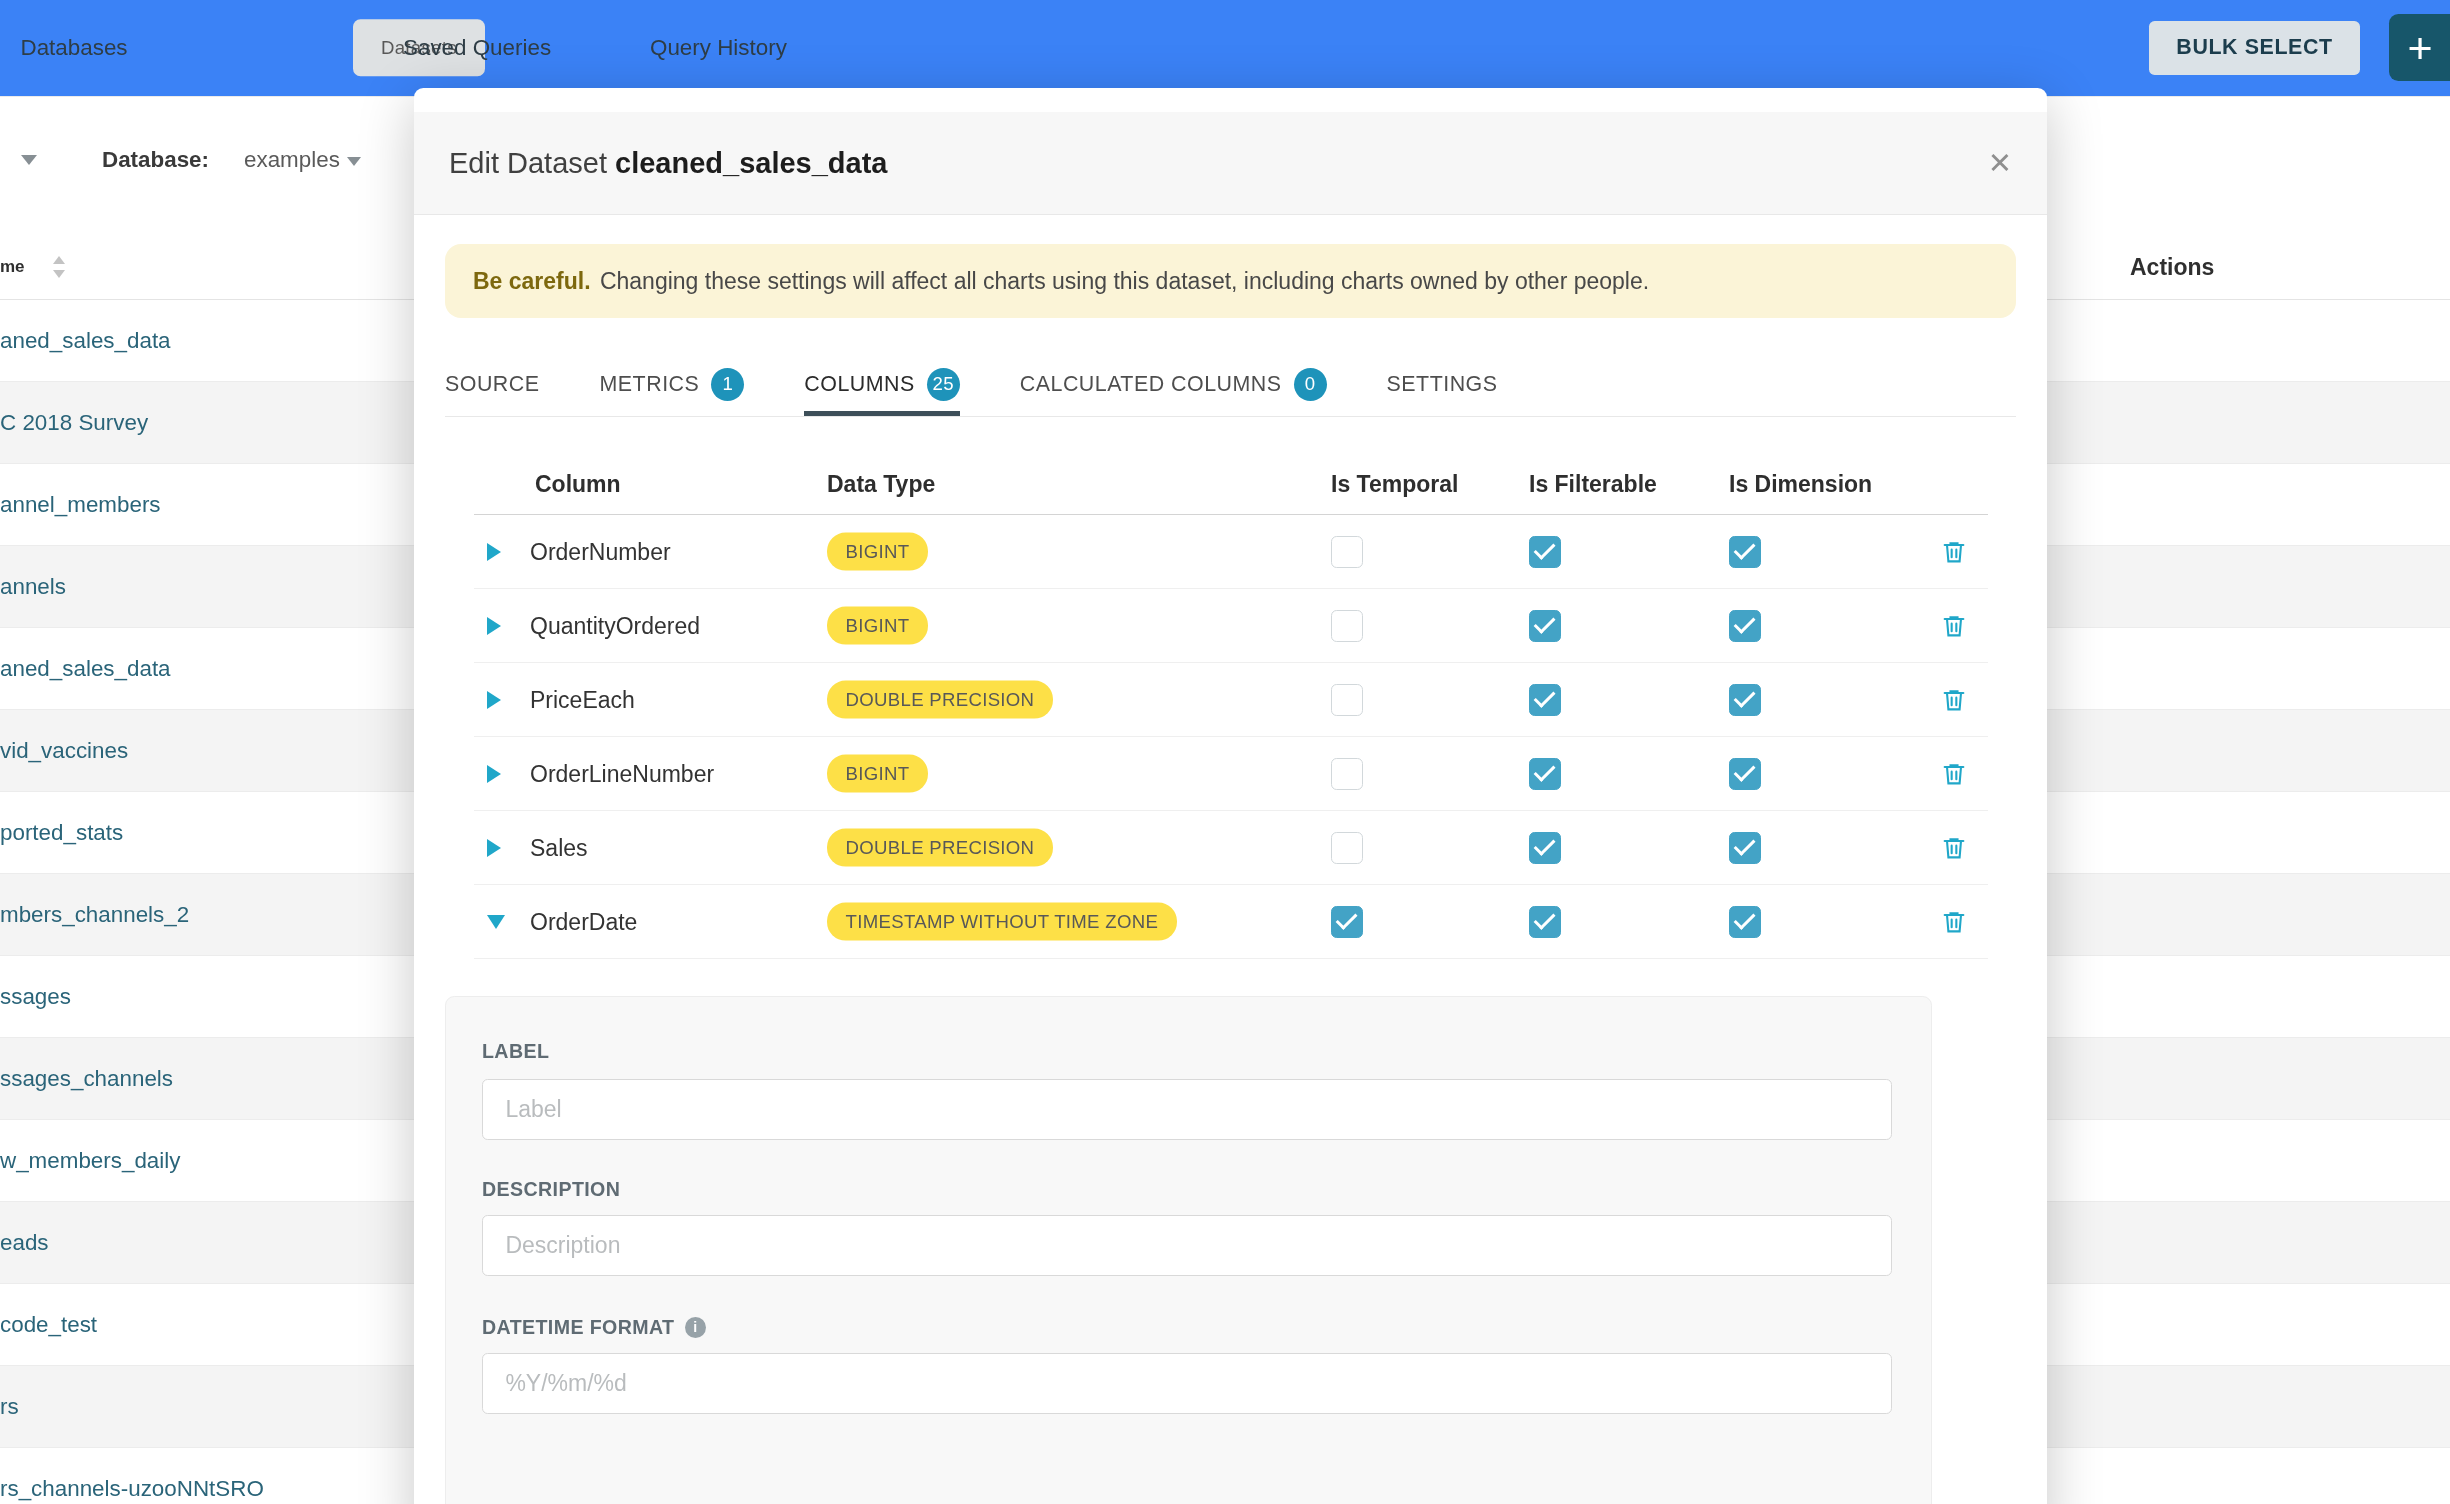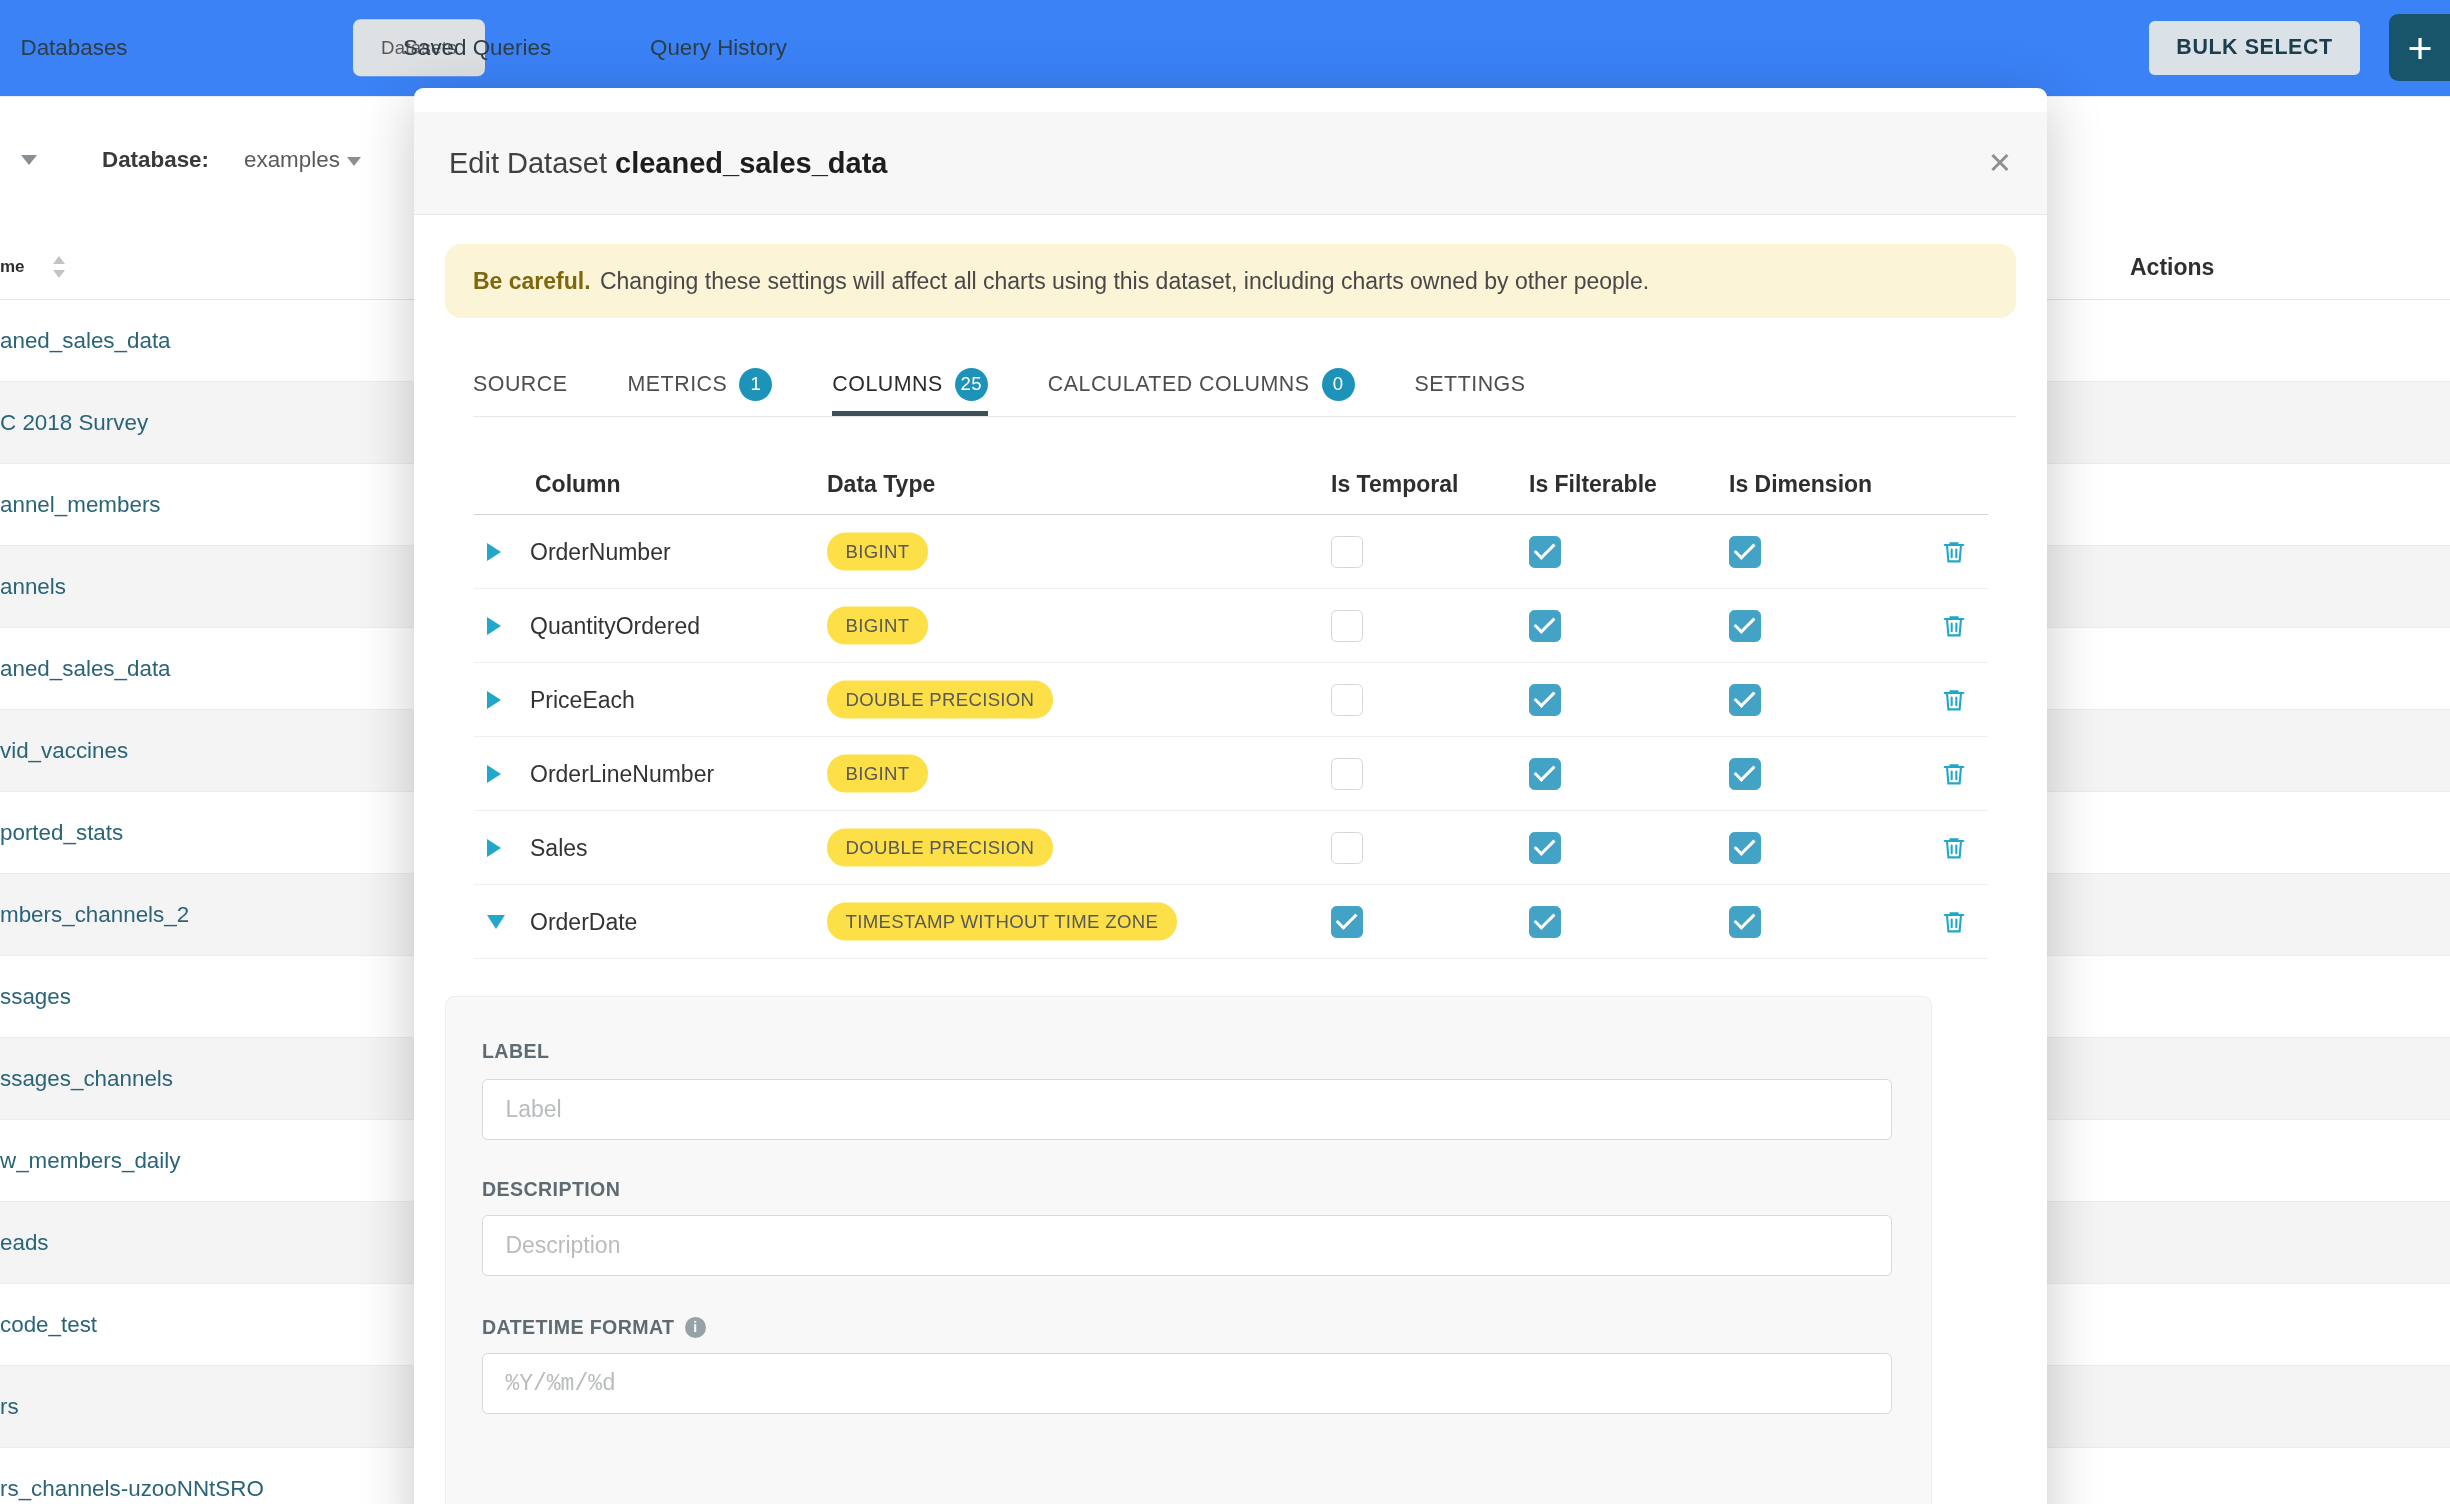--- a/index.html
+++ b/index.html
@@ -45,21 +45,21 @@
            box-shadow:0 13px 56px rgba(0,0,0,.22); overflow:hidden; z-index:5; }
   .modal-header { height:103px; background:#f7f7f7; border-bottom:0.9px solid #e8e8e8; display:flex; align-items:center; padding:0 35px;margin-top:24px; }
   .modal-title { font-size:29px; color:#404040; }
   .modal-title b { color:#1d1d1d; }
   .modal-close { margin-left:auto; font-size:29px; color:#8f8f8f; cursor:pointer; line-height:1; }
 
   .banner { position:absolute; left:31px; right:31px; top:156px; height:74px; background:var(--warnbg); border-radius:16px;
             display:flex; align-items:center; padding:0 28px; font-size:23px; color:#484848; }
   .banner b { color:var(--warntext); margin-right:9.3px; white-space:nowrap; }
 
-  .tabs { position:absolute; left:31px; right:31px; top:264px; height:65px; border-bottom:0.9px solid #e8e8e8; display:flex; align-items:center;margin-left:28px; }
+  .tabs { position:absolute; left:31px; right:31px; top:264px; height:65px; border-bottom:0.9px solid #e8e8e8; display:flex; align-items:center; }
   .tab { height:100%; display:flex; align-items:center; margin-right:60px; position:relative; cursor:pointer;
          font-size:21.4px; font-weight:500; letter-spacing:0.5px; color:#4e4e4e; }
   .tab.active { color:#2b2b2b; }
   .tab.active::after { content:''; position:absolute; left:0; right:0; bottom:0; height:4.7px; background:var(--ink); }
   .badge { min-width:33px; height:33px; border-radius:17px; background:var(--badge); color:#fff; font-size:18.6px; font-weight:400;
            display:flex; align-items:center; justify-content:center; margin-left:12px; padding:0 5.6px; }
 
   .mtable { position:absolute; left:60px; top:365px; width:1514px; }
   .mhead { position:relative; height:62px; border-bottom:0.9px solid #d4d4d4; }
   .mhead span { position:absolute; top:50%; transform:translateY(-50%); font-size:23px; font-weight:700; color:#2e2e2e; }
@@ -82,21 +82,21 @@
                        border:solid #fff; border-width:0 3.7px 3.7px 0; transform:rotate(45deg); }
   .cb-temp { left:857px; } .cb-filt { left:1055px; } .cb-dim { left:1255px; }
   .trash { position:absolute; left:1466px; top:50%; transform:translateY(-50%); color:var(--accent); cursor:pointer; line-height:0; }
 
   .panel { position:absolute; left:31px; top:908px; width:1487px; height:522px; background:#f8f8f8; border:0.9px solid #ededed; border-radius:9.3px; }
   .flabel { position:absolute; left:36px; font-size:19.6px; font-weight:600; letter-spacing:0.4px; color:#5f6b73; display:flex; align-items:center; }
   .fl-label { top:43px; } .fl-desc { top:181px; } .fl-dt { top:319px; }
   .finput { position:absolute; left:36px; width:1410px; height:61px; background:#fff; border:0.9px solid #d9d9d9; border-radius:5.6px;
             font-size:23px; color:#333; padding:0 22.4px; outline:none; }
   .finput::placeholder { color:#b9bcbe; }
-  .fi-label { top:82px; } .fi-desc { top:218px; } .fi-dt { top:356px;font-family:Liberation Mono, monospace; }
+  .fi-label { top:82px; } .fi-desc { top:218px; } .fi-dt { top:356px; }
   .info-icon { display:inline-flex; width:21.4px; height:21.4px; border-radius:50%; background:#97a2a8; color:#fff; font-size:14px;
                font-weight:700; align-items:center; justify-content:center; margin-left:10.3px; cursor:pointer; }
 </style>
 </head>
 <body>
 
 <div class="screen">
 
   <header class="topnav">
     <span class="ni ni-databases">Databases</span>

